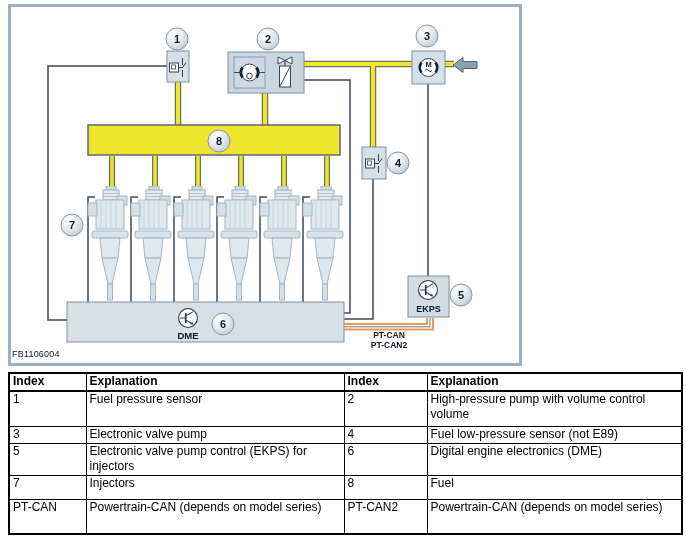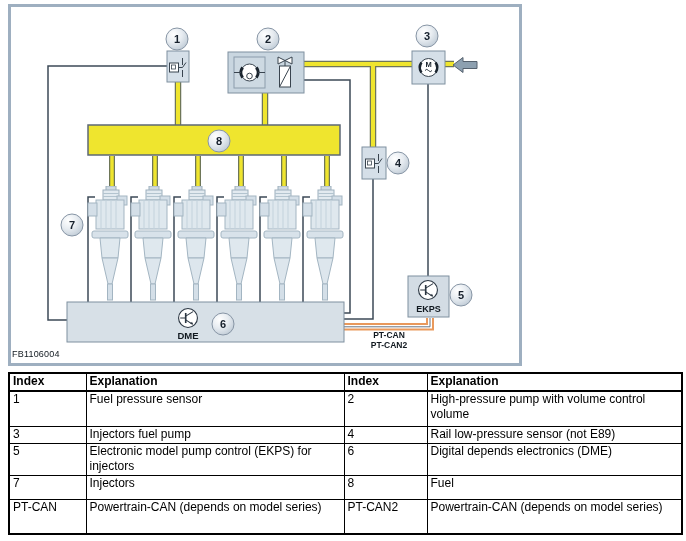--- a/index.html
+++ b/index.html
@@ -251,29 +251,29 @@
   </thead>
   <tbody>
     <tr class="r1">
       <td>1</td>
       <td>Fuel pressure sensor</td>
       <td>2</td>
       <td>High-pressure pump with volume control volume</td>
     </tr>
     <tr class="r2">
       <td>3</td>
-      <td>Injectors fuel pump</td>
+      <td>Electronic valve pump</td>
       <td>4</td>
-      <td>Rail low-pressure sensor (not E89)</td>
+      <td>Fuel low-pressure sensor (not E89)</td>
     </tr>
     <tr class="r3">
       <td>5</td>
-      <td>Electronic model pump control (EKPS) for injectors</td>
+      <td>Electronic valve pump control (EKPS) for injectors</td>
       <td>6</td>
-      <td>Digital depends electronics (DME)</td>
+      <td>Digital engine electronics (DME)</td>
     </tr>
     <tr class="r4">
       <td>7</td>
       <td>Injectors</td>
       <td>8</td>
       <td>Fuel</td>
     </tr>
     <tr class="r5">
       <td>PT-CAN</td>
       <td>Powertrain-CAN (depends on model series)</td>

